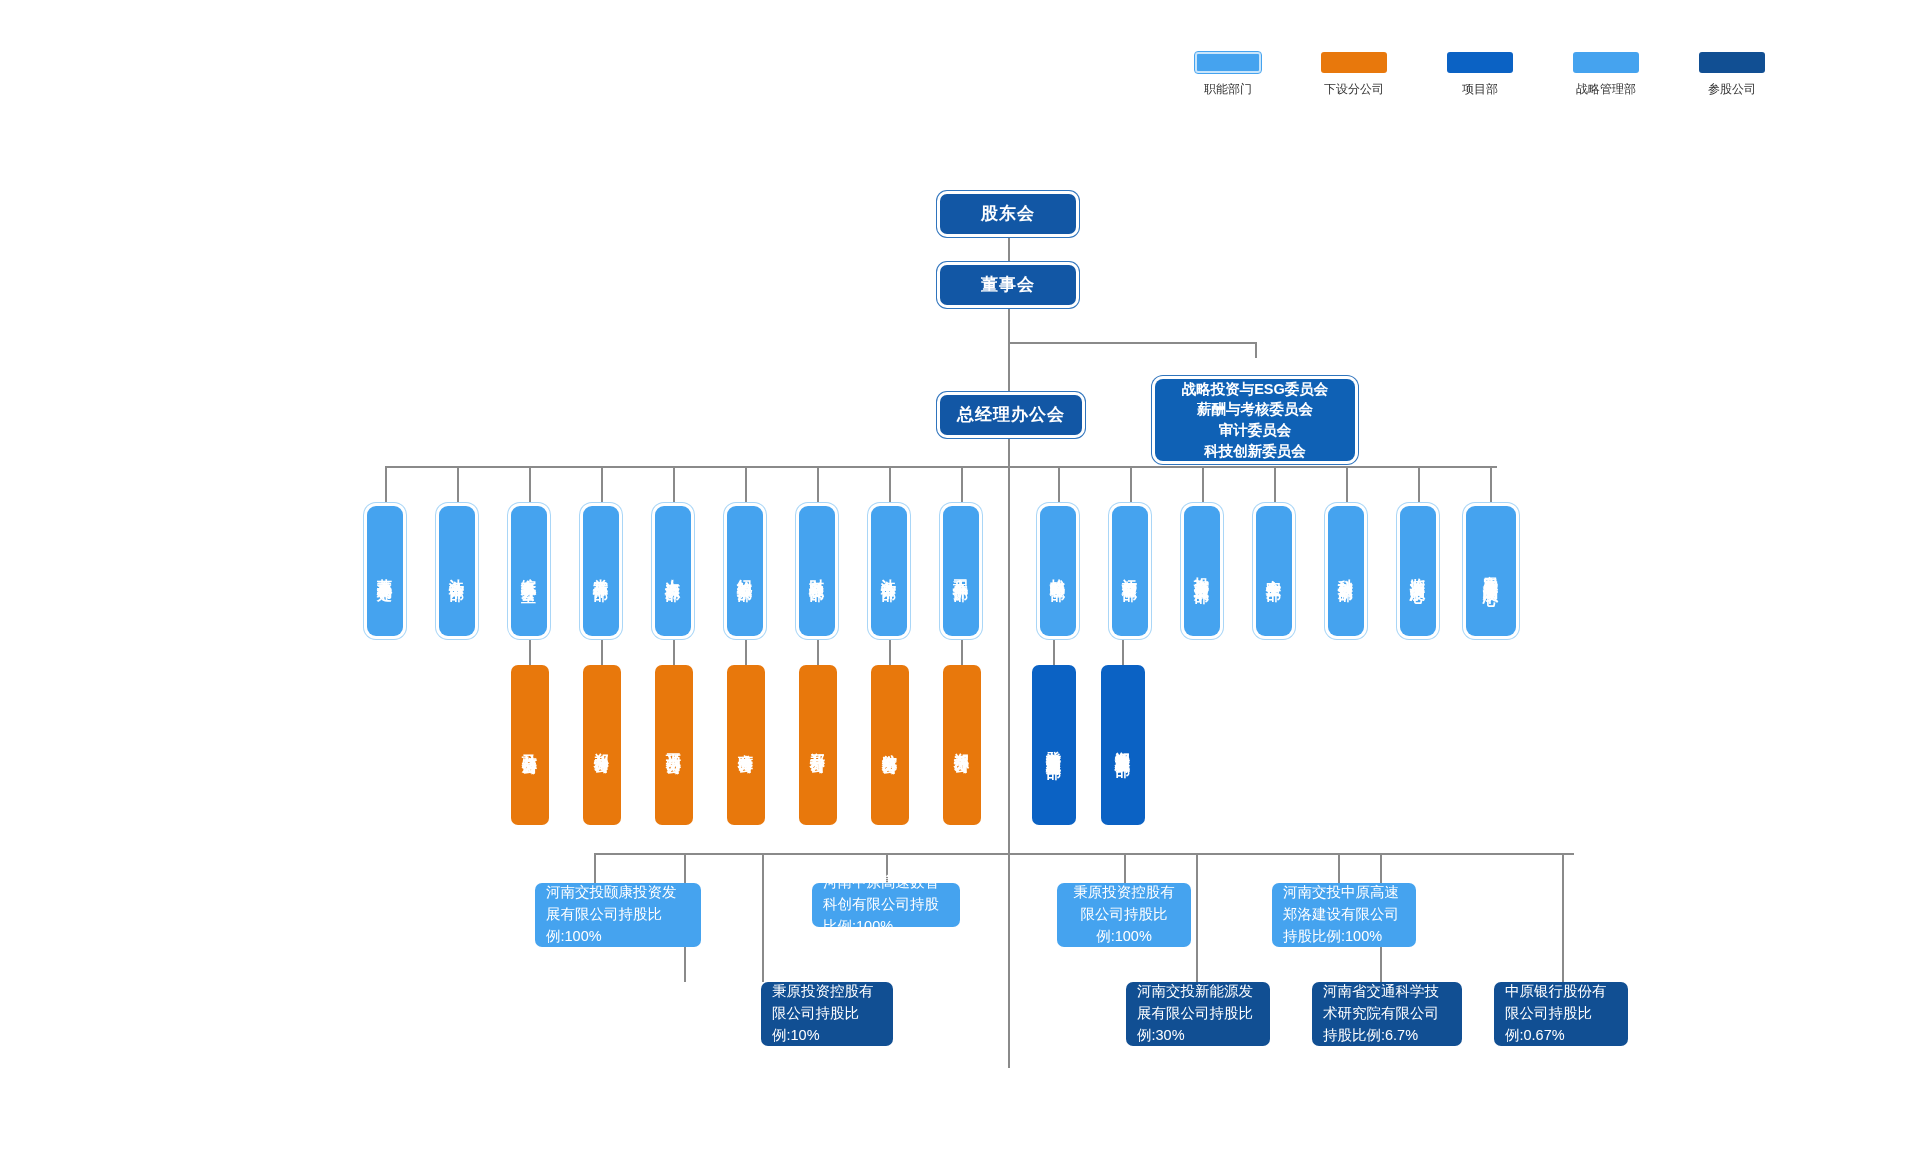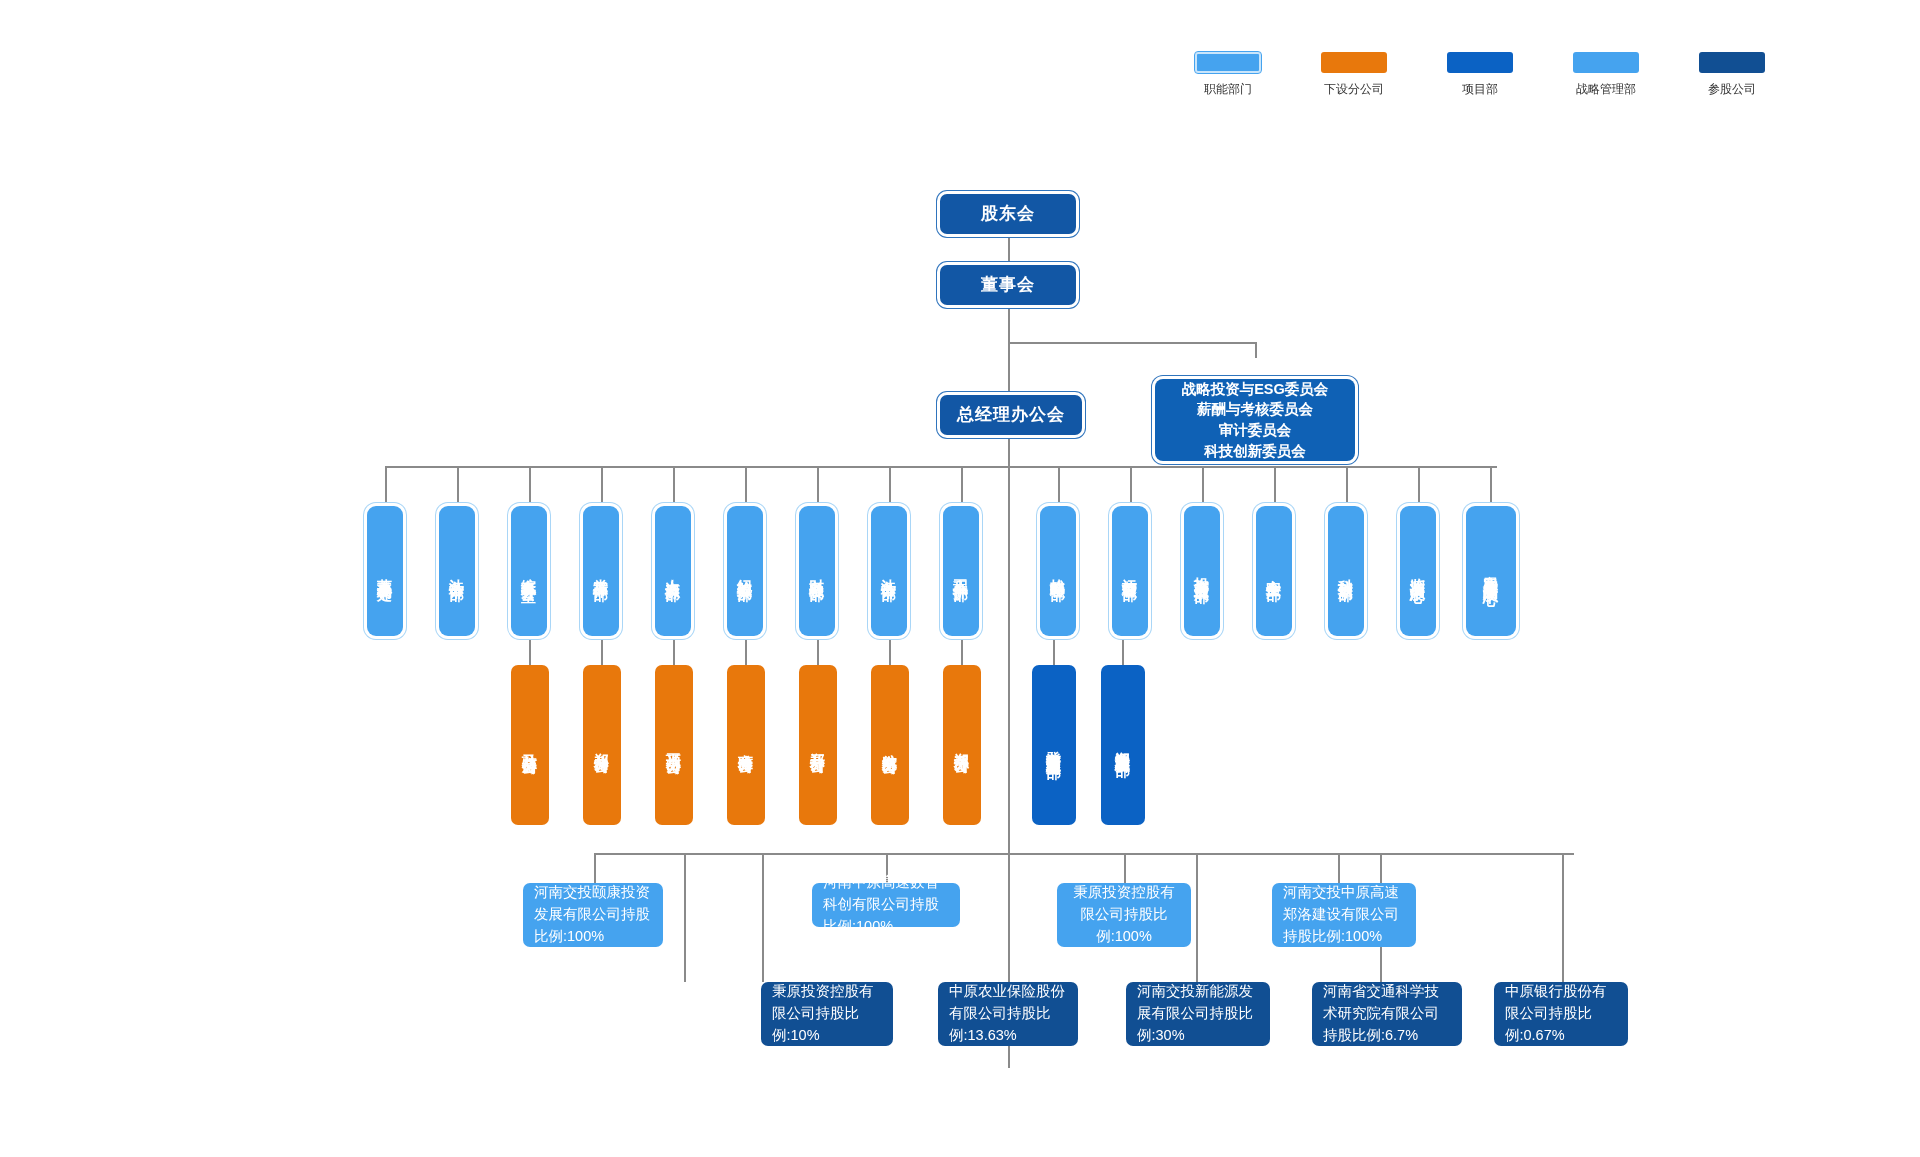--- a/index.html
+++ b/index.html
@@ -194,24 +194,23 @@
   <div class="node n-branch" style="left:583px; top:665px; width:38px; height:160px;">郑州分公司</div>
   <div class="node n-branch" style="left:655px; top:665px; width:38px; height:160px;">平顶山分公司</div>
   <div class="node n-branch" style="left:727px; top:665px; width:38px; height:160px;">商雎分公司</div>
   <div class="node n-branch" style="left:799px; top:665px; width:38px; height:160px;">郑开分公司</div>
   <div class="node n-branch" style="left:871px; top:665px; width:38px; height:160px;">航空港分公司</div>
   <div class="node n-branch" style="left:943px; top:665px; width:38px; height:160px;">郑漯分公司</div>
 
   <div class="node n-project" style="left:1032px; top:665px; width:44px; height:160px;">登商高速青州大道互通项目部</div>
   <div class="node n-project" style="left:1101px; top:665px; width:44px; height:160px;">郑漯改扩建工程项目部</div>
 
-  <div class="node n-holding" style="left:523px; top:883px; width:140px; height:64px;">河南交投颐康投资发展有限公司持股比例:100%</div>
+  <div class="node n-holding" style="left:535px; top:883px; width:166px; height:64px;">河南交投颐康投资发展有限公司持股比例:100%</div>
   <div class="node n-holding" style="left:812px; top:883px; width:148px; height:44px;">河南中原高速数智科创有限公司持股比例:100%</div>
   <div class="node n-holding center" style="left:1057px; top:883px; width:134px; height:64px;">秉原投资控股有限公司持股比例:100%</div>
   <div class="node n-holding" style="left:1272px; top:883px; width:144px; height:64px;">河南交投中原高速郑洛建设有限公司持股比例:100%</div>
 
   <div class="node n-equity" style="left:761px; top:982px; width:132px; height:64px;">秉原投资控股有限公司持股比例:10%</div>
-  <div class="node n-equity" style="left:938px; top:982px; width:140px; height:64px;">中原农业保险股份有限公司持股比例:13.63%</div>
   <div class="node n-equity" style="left:1126px; top:982px; width:144px; height:64px;">河南交投新能源发展有限公司持股比例:30%</div>
   <div class="node n-equity" style="left:1312px; top:982px; width:150px; height:64px;">河南省交通科学技术研究院有限公司持股比例:6.7%</div>
   <div class="node n-equity" style="left:1494px; top:982px; width:134px; height:64px;">中原银行股份有限公司持股比例:0.67%</div>
 
 </div>
 
 </body></html>

